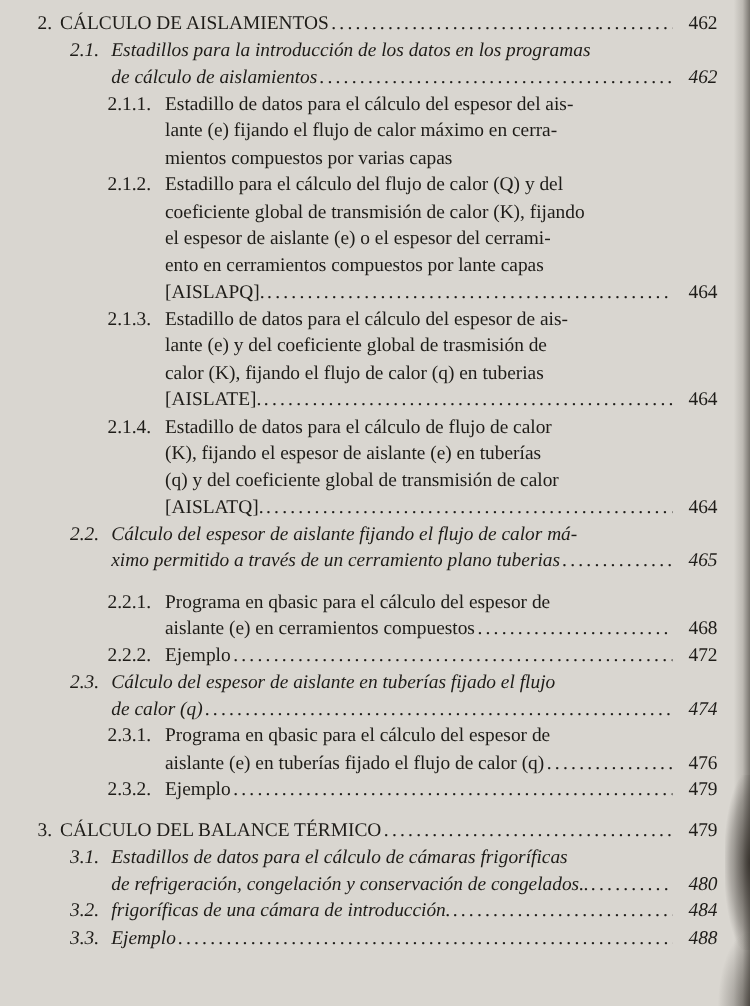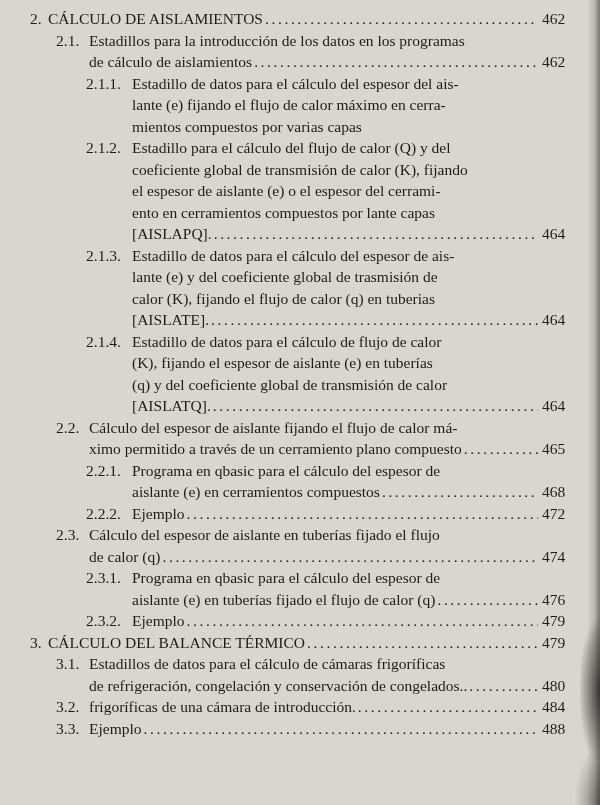--- a/index.html
+++ b/index.html
@@ -31,25 +31,25 @@
   }
   .entry .num {
     flex: 0 0 auto;
   }
   .entry .body {
     flex: 1 1 auto;
     min-width: 0;
   }
   .level1 { margin-left: 0; }
   .level1 .num { width: 18px; }
-  .level2 { margin-left: 26px; }
+  .level2 { margin-left: 26px; font-style: italic; }
   .level2 .num { width: 33px; }
   .level3 { margin-left: 56px; }
   .level3 .num { width: 46px; }
-  .gap { }
+  .gap { margin-top: 11px; }
   .line { white-space: nowrap; }
   .line.last {
     display: flex;
     align-items: baseline;
   }
   .line.last .txt {
     flex: 0 0 auto;
     white-space: nowrap;
   }
   .leader {
@@ -58,20 +58,21 @@
     white-space: nowrap;
     margin: 0 4px 0 2px;
     min-width: 6px;
   }
   .leader::after {
     content: "..................................................................................................................................................";
     letter-spacing: 2.6px;
   }
   .pagenum {
     flex: 0 0 32px;
+    text-align: right;
   }
   
   .scan-edge {
     position: absolute;
     top: 0;
     right: 0;
     width: 13px;
     height: 100%;
     background: linear-gradient(to right, rgba(58,52,45,0) 0%, rgba(58,52,45,0.18) 55%, rgba(40,36,30,0.55) 100%);
     pointer-events: none;
@@ -173,21 +174,21 @@
             <span class="pagenum">464</span>
           </div>
         </div>
   </div>
 
   <div class="entry level2">
     <div class="num">2.2.</div>
     <div class="body">
           <div class="line">Cálculo del espesor de aislante fijando el flujo de calor má-</div>
           <div class="line last">
-            <span class="txt">ximo permitido a través de un cerramiento plano compuesto</span>
+            <span class="txt">ximo permitido a través de un cerramiento plano tuberias</span>
             <span class="leader"></span>
             <span class="pagenum">465</span>
           </div>
         </div>
   </div>
 
   <div class="entry level3 gap">
     <div class="num">2.2.1.</div>
     <div class="body">
           <div class="line">Programa en qbasic para el cálculo del espesor de</div>

